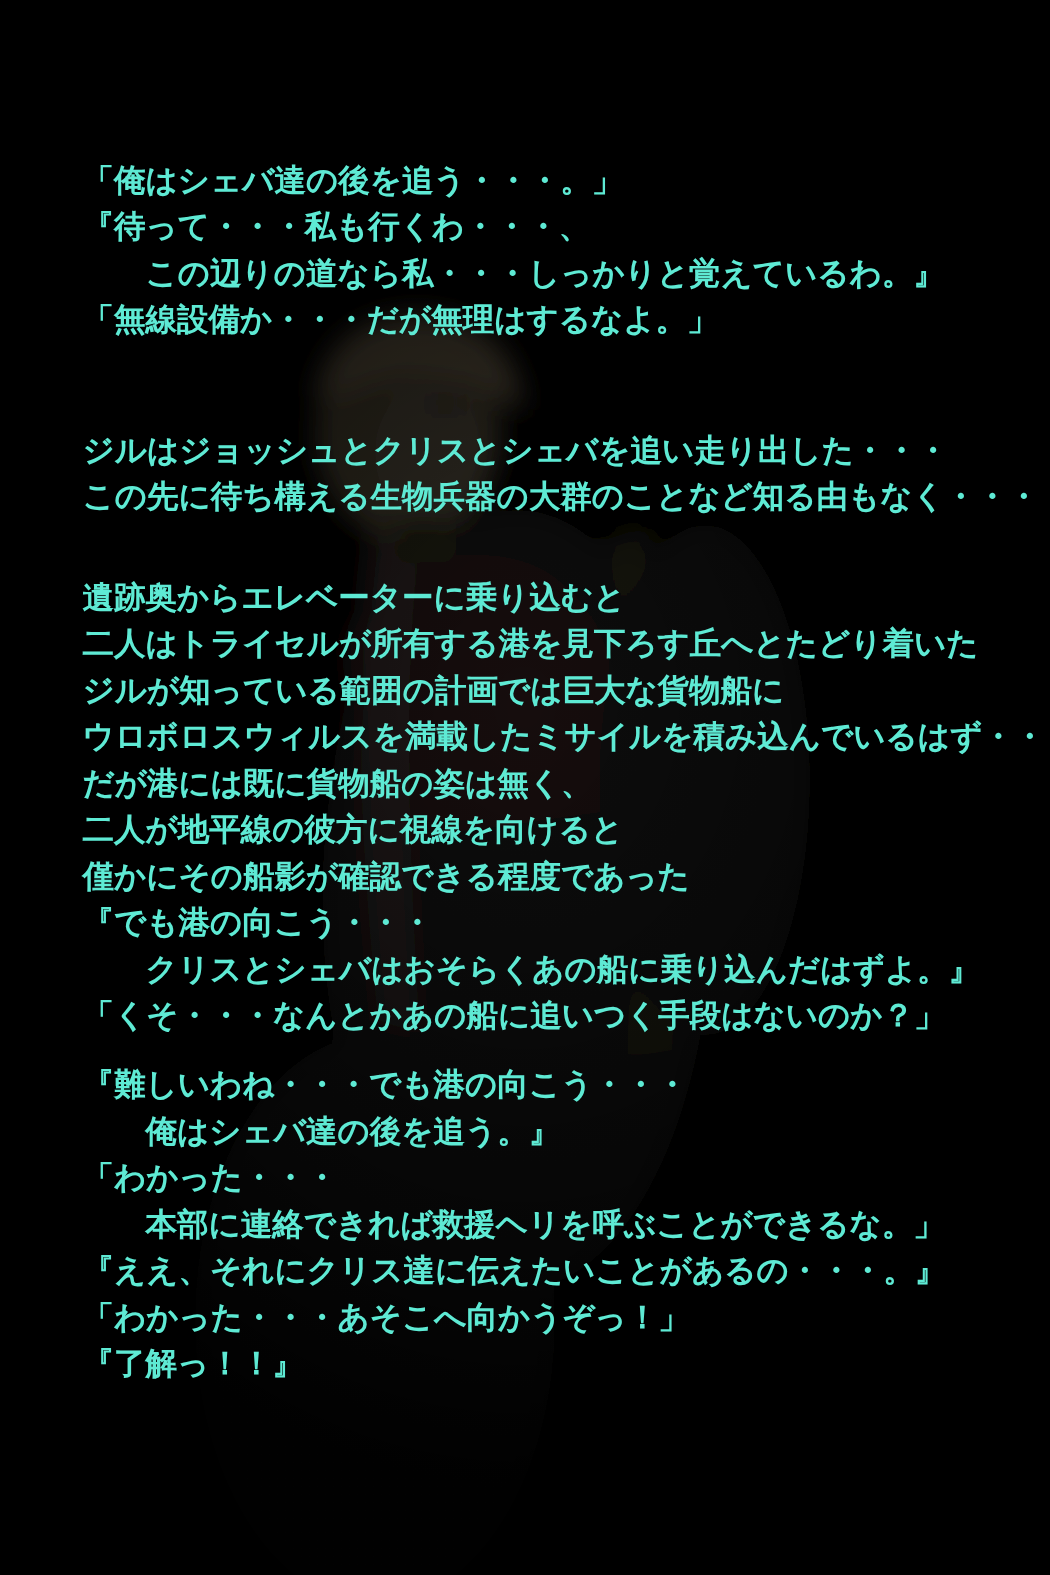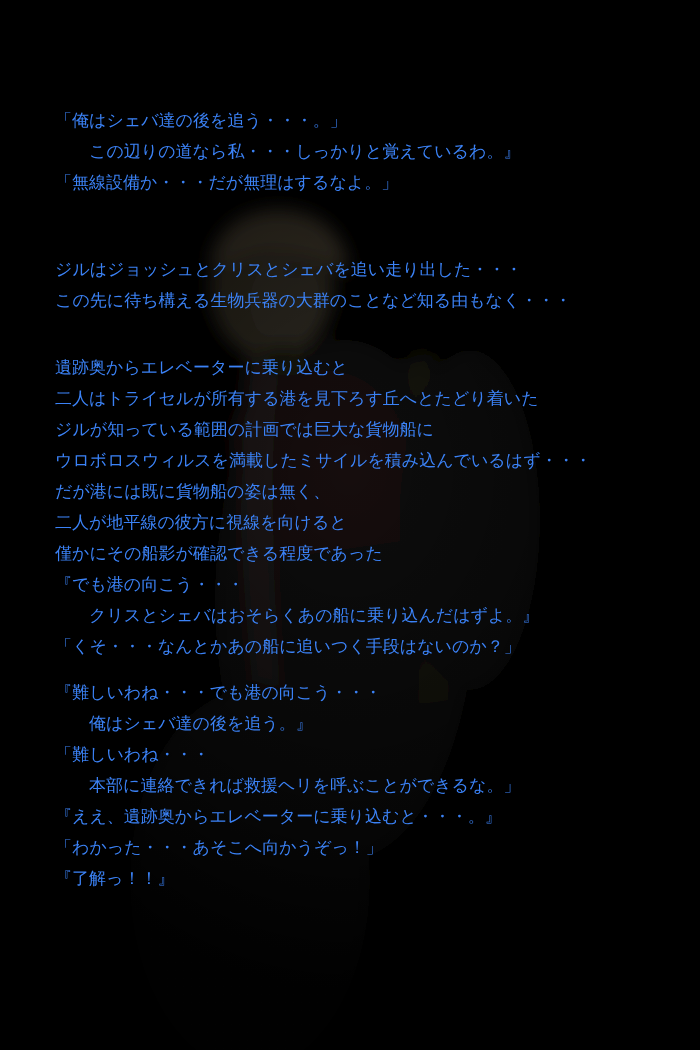--- a/index.html
+++ b/index.html
@@ -40,26 +40,26 @@
     box-sizing: border-box;
     padding-left: 55px;
     padding-right: 20px;
   }
   .block { margin: 0; }
   .block-a { margin-top: 105px; }
   .block-b { margin-top: 56px; }
   .block-c { margin-top: 36px; }
   .block-d { margin-top: 15px; }
   .line {
-    font-size: 17px;
+    font-size: 21px;
     line-height: 31px;
-    color: #3b82f6;
+    color: #5eead4;
     white-space: pre;
     letter-spacing: 0px;
-    font-weight: 400;
+    font-weight: 700;
   }
 </style>
 </head>
 <body>
 
 <div class="stage">
 
   <svg class="bg-art" viewBox="0 0 700 1050" xmlns="http://www.w3.org/2000/svg" aria-hidden="true">
     <defs>
       <filter id="soft" x="-40%" y="-40%" width="180%" height="180%">
@@ -89,20 +89,21 @@
       <ellipse cx="470" cy="520" rx="70" ry="170" fill="#0b0b0a"></ellipse>
     </g>
   </svg>
 
   <div class="vignette"></div>
 
   <div class="text-layer">
 
     <div class="block block-a">
       <div class="line">「俺はシェバ達の後を追う・・・。」</div>
+      <div class="line">『待って・・・私も行くわ・・・、</div>
       <div class="line">　　この辺りの道なら私・・・しっかりと覚えているわ。』</div>
       <div class="line">「無線設備か・・・だが無理はするなよ。」</div>
     </div>
 
     <div class="block block-b">
       <div class="line">ジルはジョッシュとクリスとシェバを追い走り出した・・・</div>
       <div class="line">この先に待ち構える生物兵器の大群のことなど知る由もなく・・・</div>
     </div>
 
     <div class="block block-c">
@@ -114,21 +115,21 @@
       <div class="line">二人が地平線の彼方に視線を向けると</div>
       <div class="line">僅かにその船影が確認できる程度であった</div>
       <div class="line">『でも港の向こう・・・</div>
       <div class="line">　　クリスとシェバはおそらくあの船に乗り込んだはずよ。』</div>
       <div class="line">「くそ・・・なんとかあの船に追いつく手段はないのか？」</div>
     </div>
 
     <div class="block block-d">
       <div class="line">『難しいわね・・・でも港の向こう・・・</div>
       <div class="line">　　俺はシェバ達の後を追う。』</div>
-      <div class="line">「難しいわね・・・</div>
+      <div class="line">「わかった・・・</div>
       <div class="line">　　本部に連絡できれば救援ヘリを呼ぶことができるな。」</div>
-      <div class="line">『ええ、遺跡奥からエレベーターに乗り込むと・・・。』</div>
+      <div class="line">『ええ、それにクリス達に伝えたいことがあるの・・・。』</div>
       <div class="line">「わかった・・・あそこへ向かうぞっ！」</div>
       <div class="line">『了解っ！！』</div>
     </div>
 
   </div>
 </div>
 
 </body></html>

